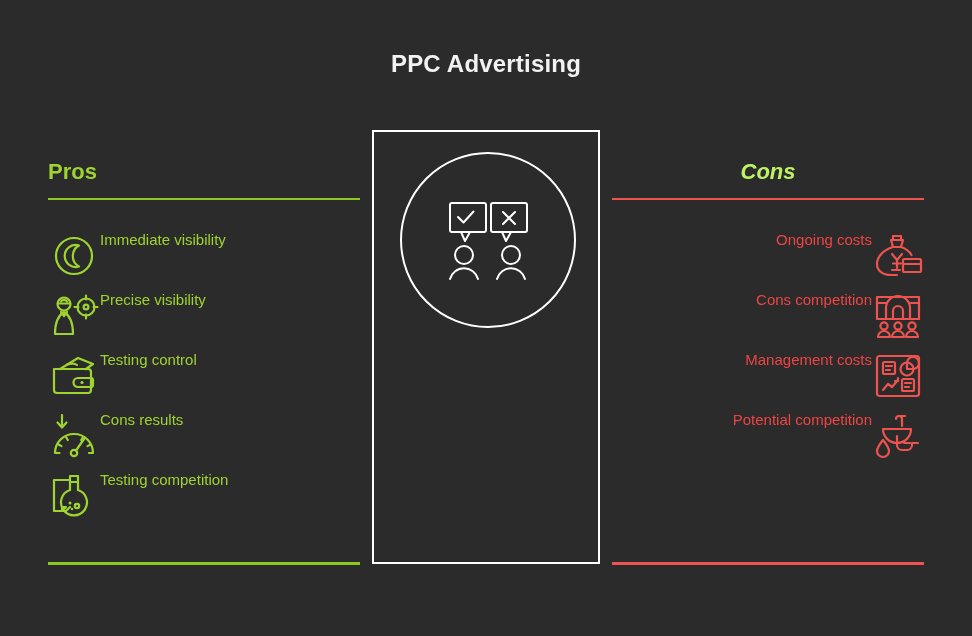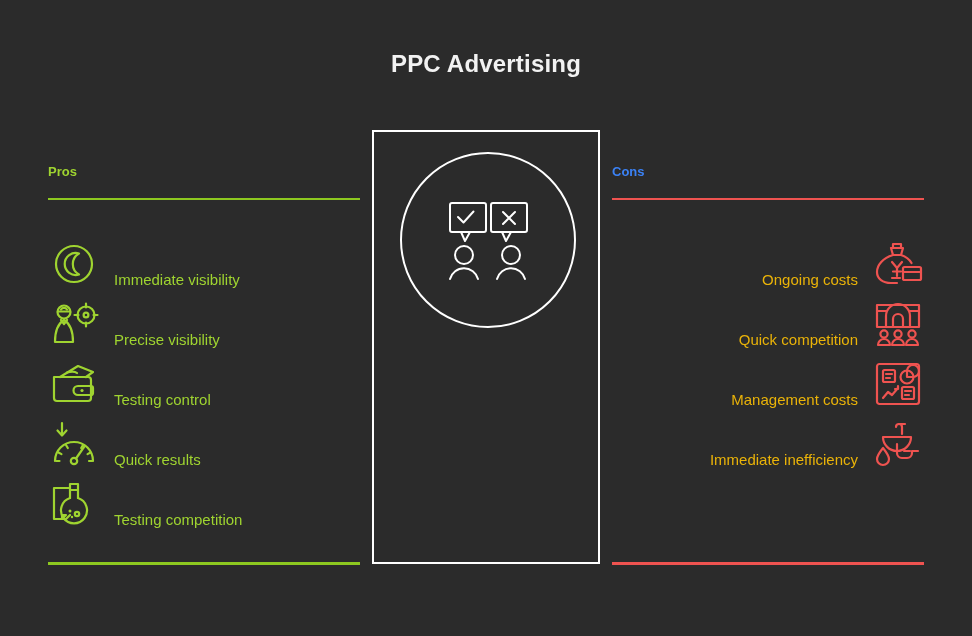--- a/index.html
+++ b/index.html
@@ -37,27 +37,27 @@
   
   .col {
     position: absolute;
     top: 160px;
     width: 312px;
   }
   .col-pros { left: 48px; }
   .col-cons { left: 612px; }
 
   .col-head {
-    font-size: 13px;
+    font-size: 22px;
     font-weight: bold;
     line-height: 24px;
     margin: 0 0 14px 0;
   }
   .col-pros .col-head { color: #9fd430; text-align: left; }
-  .col-cons .col-head { color: #3b82f6; text-align: left; }
+  .col-cons .col-head { color: #bef264; text-align: center; font-style: italic; }
 
   .rule {
     height: 2px;
     width: 312px;
     border: 0;
     margin: 0;
   }
   .rule-pros { background: #8dc820; }
   .rule-cons { background: #ef5350; }
 
@@ -76,42 +76,41 @@
     margin: 0;
     padding: 0;
     position: absolute;
     top: 230px;
   }
   .items-pros { left: 48px; width: 312px; }
   .items-cons { left: 612px; width: 312px; }
 
   .item {
     display: flex;
-    align-items: flex-end;
+    align-items: flex-start;
     height: 60px;
-    gap: 14px;
   }
   .items-cons .item {
     flex-direction: row-reverse;
     justify-content: flex-start;
   }
 
   .item-icon {
     width: 52px;
     height: 52px;
     flex: 0 0 52px;
     display: block;
   }
   .item-label {
     font-size: 15px;
     line-height: 20px;
     white-space: nowrap;
   }
   .items-pros .item-label { color: #9fd430; text-align: left; }
-  .items-cons .item-label { color: #eab308; text-align: right; flex: 1 1 auto; }
+  .items-cons .item-label { color: #ef4444; text-align: right; flex: 1 1 auto; }
 
   
   .center-panel {
     position: absolute;
     left: 372px;
     top: 130px;
     width: 228px;
     height: 434px;
     border: 2px solid #ffffff;
     box-sizing: border-box;
@@ -188,21 +187,21 @@
         <svg viewBox="0 0 52 52" width="52" height="52" fill="none" stroke="#9fd430" stroke-width="2.2" stroke-linecap="round" stroke-linejoin="round">
           <path d="M14 5v12"></path>
           <path d="M9.5 12.5 14 17.5 18.5 12.5"></path>
           <path d="M7 43a19 19 0 0 1 38 0"></path>
           <circle cx="26" cy="43" r="3.2"></circle>
           <path d="M28 40.5 36 29"></path>
           <path d="M10.5 34.5l3 1.6M18 27l1.8 3M35 27l-1.8 3M42.5 34.5l-3 1.6"></path>
           <path d="M8.5 43h3M41 43h3"></path>
         </svg>
       </span>
-      <span class="item-label">Quick results</span>
+      <span class="item-label">Cons results</span>
     </li>
 
     <li class="item">
       <span class="item-icon">
         <svg viewBox="0 0 52 52" width="52" height="52" fill="none" stroke="#9fd430" stroke-width="2.2" stroke-linecap="round" stroke-linejoin="round">
           <path d="M22 10H6v31h12l4-4"></path>
           <path d="M14 41l4-4h-4z"></path>
           <path d="M22 6h8v6h-8z"></path>
           <path d="M22 12v8M30 12v8"></path>
           <path d="M22 20a13 13 0 1 0 8 0"></path>
@@ -270,21 +269,21 @@
           <path d="M21 29V21a5 5 0 0 1 10 0v8"></path>
           <path d="M5 13h9M38 13h9"></path>
           <circle cx="12" cy="36" r="3.6"></circle>
           <path d="M6 47a6 6 0 0 1 12 0z"></path>
           <circle cx="26" cy="36" r="3.6"></circle>
           <path d="M20 47a6 6 0 0 1 12 0z"></path>
           <circle cx="40" cy="36" r="3.6"></circle>
           <path d="M34 47a6 6 0 0 1 12 0z"></path>
         </svg>
       </span>
-      <span class="item-label">Quick competition</span>
+      <span class="item-label">Cons competition</span>
     </li>
 
     <li class="item">
       <span class="item-icon">
         <svg viewBox="0 0 52 52" width="52" height="52" fill="none" stroke="#ef5350" stroke-width="2.2" stroke-linecap="round" stroke-linejoin="round">
           <rect x="5" y="6" width="42" height="40" rx="2.5"></rect>
           <rect x="11" y="12" width="12" height="12" rx="1.5"></rect>
           <path d="M14 16h6M14 20h4"></path>
           <path d="M35 13v6h6a6 6 0 1 0-6-6z"></path>
           <circle cx="35" cy="19" r="6.5"></circle>
@@ -302,20 +301,20 @@
         <svg viewBox="0 0 52 52" width="52" height="52" fill="none" stroke="#ef5350" stroke-width="2.2" stroke-linecap="round" stroke-linejoin="round">
           <path d="M30 16V9a3 3 0 0 0-6 0"></path>
           <path d="M27 6h6"></path>
           <path d="M11 19h28a14 14 0 0 1-28 0z"></path>
           <path d="M25 26v9a5 5 0 0 0 5 5h2"></path>
           <path d="M32 40h3a5 5 0 0 0 5-5v-2h6"></path>
           <path d="M32 33h6"></path>
           <path d="M11 30 c-4 5-6 8-6 11a6 6 0 0 0 12 0c0-3-2-6-6-11z"></path>
         </svg>
       </span>
-      <span class="item-label">Immediate inefficiency</span>
+      <span class="item-label">Potential competition</span>
     </li>
 
   </ul>
 
   <div class="rule-bottom right"></div>
 
 </div>
 
 </body></html>

